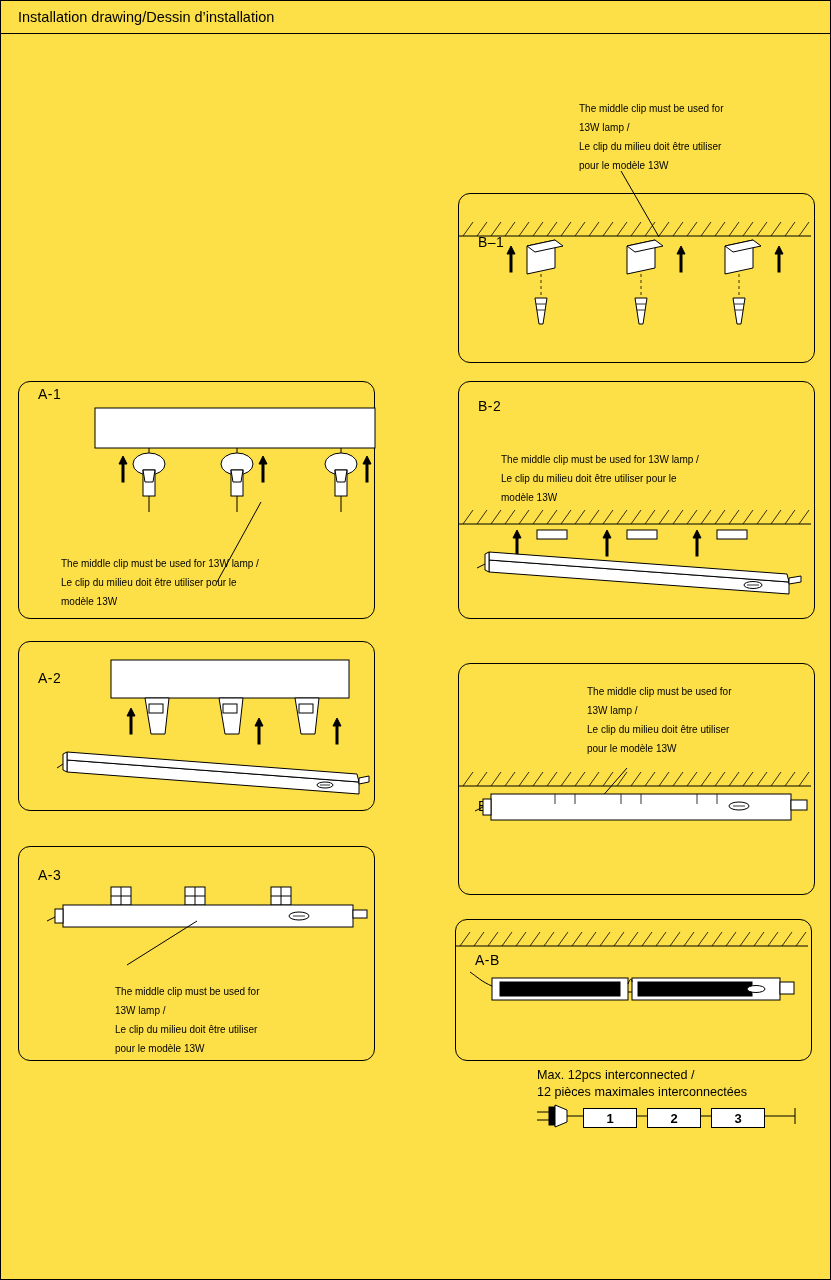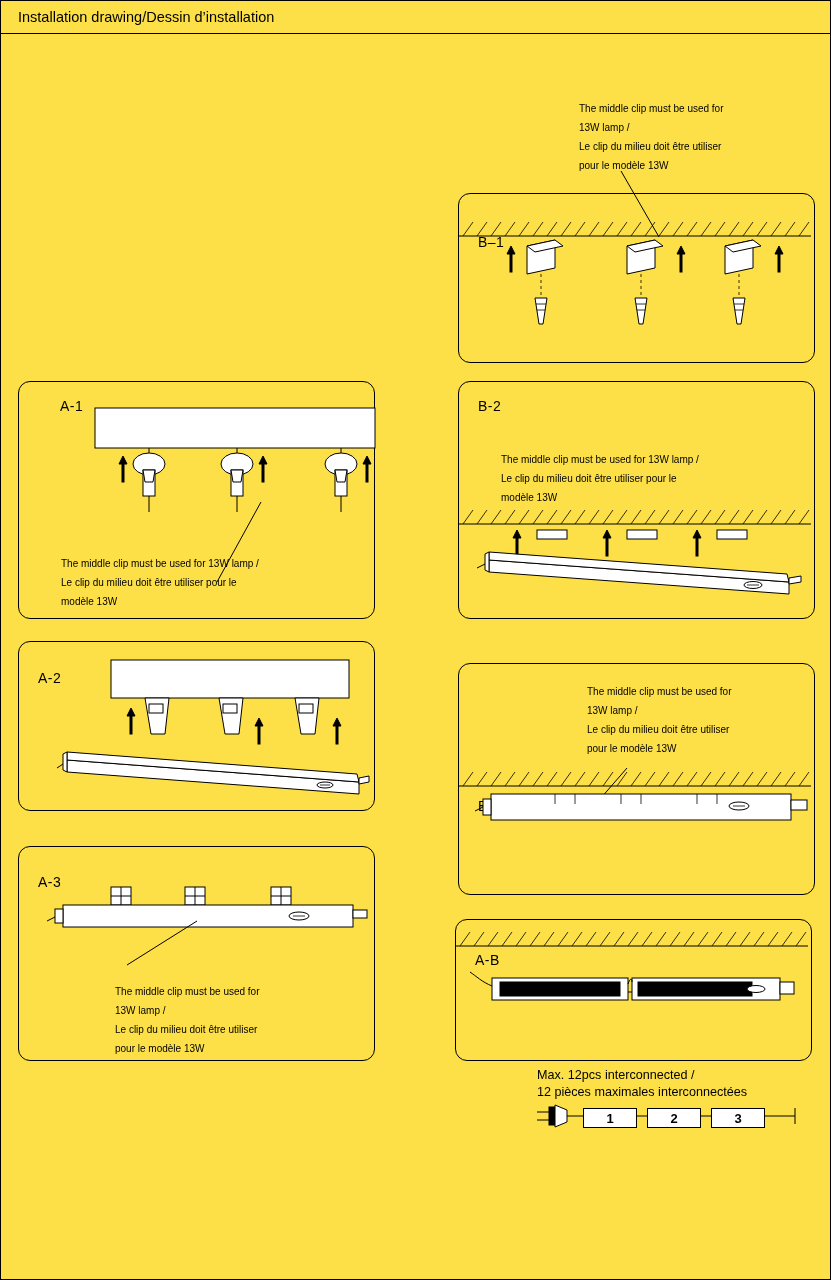--- a/index.html
+++ b/index.html
@@ -87,21 +87,21 @@
 <body>
 
 <div id="page">
 
   <div class="title-bar">
     <div class="title-text">Installation drawing/Dessin d’installation</div>
   </div>
 
 
   <div class="panel" style="left:17px; top:380px; width:357px; height:238px;">
-    <div class="panel-label" style="left:19px; top:16px;margin-left:22px;">A-1</div>
+    <div class="panel-label" style="left:19px; top:4px;">A-1</div>
 
     <svg width="355" height="236" style="position:absolute; left:0; top:0;">
 
       <rect class="s-fill-w" x="76" y="26" width="280" height="40"></rect>
 
       <g class="s-stroke">
 
         <ellipse class="s-fill-w" cx="130" cy="82" rx="16" ry="11"></ellipse>
         <line x1="130" y1="66" x2="130" y2="71"></line>
         <rect class="s-fill-w" x="124" y="88" width="12" height="26"></rect>
@@ -167,21 +167,21 @@
       <polygon class="s-fill-w" points="48,110 338,132 340,140 48,118"></polygon>
       <polygon class="s-fill-w" points="44,112 48,110 48,130 44,128"></polygon>
       <ellipse class="s-fill-w" cx="306" cy="143" rx="8" ry="3"></ellipse>
       <line class="s-thin" x1="301" y1="143" x2="311" y2="143"></line>
       <polygon class="s-fill-w" points="340,136 350,134 350,140 340,142"></polygon>
       <line class="s-stroke" x1="44" y1="122" x2="38" y2="126"></line>
     </svg>
   </div>
 
   <div class="panel" style="left:17px; top:845px; width:357px; height:215px;">
-    <div class="panel-label" style="left:19px; top:27px;">A-3</div>
+    <div class="panel-label" style="left:19px; top:20px;">A-3</div>
 
     <svg width="355" height="213" style="position:absolute; left:0; top:0;">
 
       <g>
         <rect class="s-fill-w" x="92" y="40" width="20" height="18"></rect>
         <line class="s-stroke" x1="92" y1="49" x2="112" y2="49"></line>
         <line class="s-stroke" x1="102" y1="40" x2="102" y2="58"></line>
         <rect class="s-fill-w" x="166" y="40" width="20" height="18"></rect>
         <line class="s-stroke" x1="166" y1="49" x2="186" y2="49"></line>
         <line class="s-stroke" x1="176" y1="40" x2="176" y2="58"></line>

